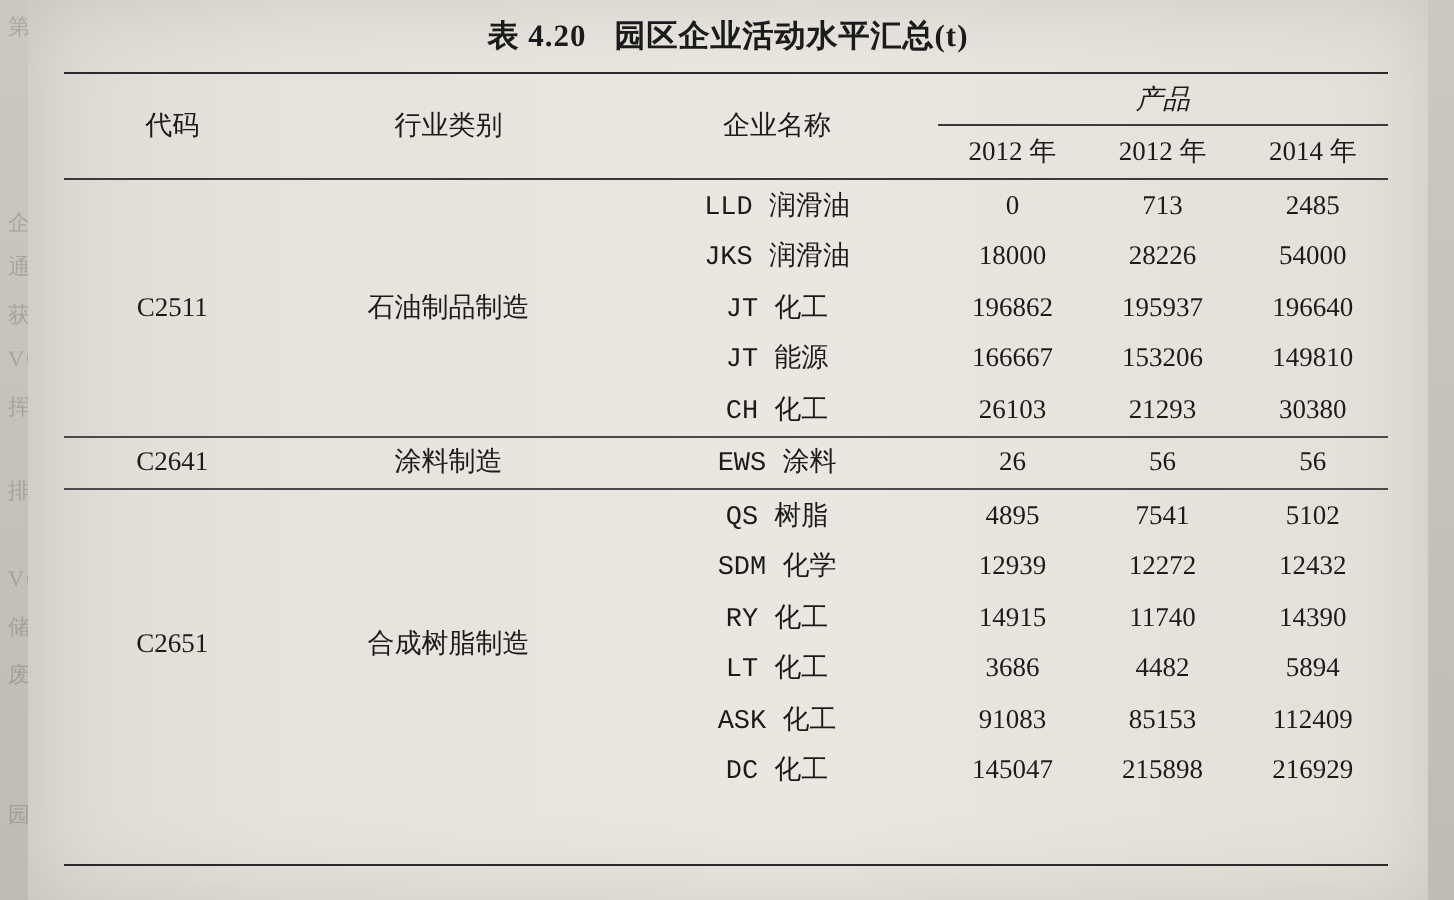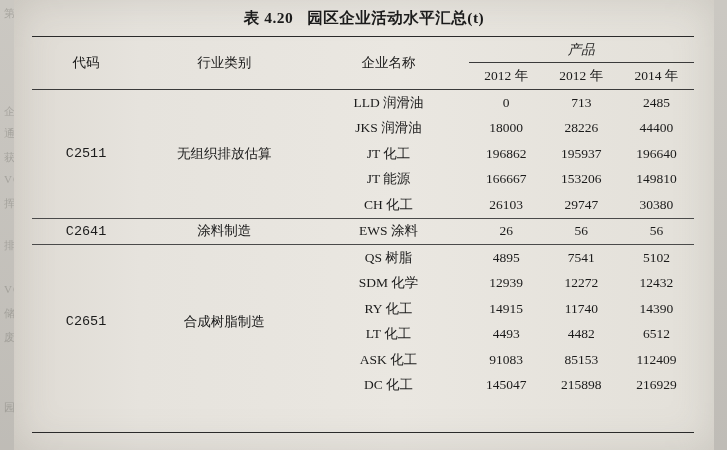--- a/index.html
+++ b/index.html
@@ -91,23 +91,23 @@
   .h-row2 td { height: 26px; }
   .prod-span { border-bottom: 0.9px solid #3a3a3a; font-style: italic; }
 
   .body-row td { height: 25.5px; }
 
   .col-code   { width: 108px; }
   .col-cat    { width: 168px; }
   .col-name   { width: 160px; }
   .col-y      { width: 75px; }
 
-  .cell-name { text-align: center; }
+  .cell-name { text-align: center; font-family: Liberation Mono, monospace; }
   .cell-num  { text-align: center; }
-  .group-cell { text-align: center; font-family: Liberation Mono, monospace; }
+  .group-cell { text-align: center; }
 
   .footer-rule {
     position: absolute;
     left: 18px;
     width: 662px;
     top: 432px;
     border-top: 1.6px solid #2a2a2a;
   }
 </style>
 </head>
@@ -152,48 +152,48 @@
           <td colspan="3" class="prod-span">产品</td>
         </tr>
         <tr class="h-row2">
           <td>2012 年</td>
           <td>2012 年</td>
           <td>2014 年</td>
         </tr>
 
         <tr class="body-row rule-mid">
           <td rowspan="5" class="group-cell">C2511</td>
-          <td rowspan="5" class="group-cell">无组织排放估算</td>
+          <td rowspan="5" class="group-cell">石油制品制造</td>
           <td class="cell-name">LLD 润滑油</td>
           <td class="cell-num">0</td>
           <td class="cell-num">713</td>
           <td class="cell-num">2485</td>
         </tr>
         <tr class="body-row">
           <td class="cell-name">JKS 润滑油</td>
           <td class="cell-num">18000</td>
           <td class="cell-num">28226</td>
-          <td class="cell-num">44400</td>
+          <td class="cell-num">54000</td>
         </tr>
         <tr class="body-row">
           <td class="cell-name">JT 化工</td>
           <td class="cell-num">196862</td>
           <td class="cell-num">195937</td>
           <td class="cell-num">196640</td>
         </tr>
         <tr class="body-row">
           <td class="cell-name">JT 能源</td>
           <td class="cell-num">166667</td>
           <td class="cell-num">153206</td>
           <td class="cell-num">149810</td>
         </tr>
         <tr class="body-row">
           <td class="cell-name">CH 化工</td>
           <td class="cell-num">26103</td>
-          <td class="cell-num">29747</td>
+          <td class="cell-num">21293</td>
           <td class="cell-num">30380</td>
         </tr>
 
         <tr class="body-row rule-thin">
           <td class="group-cell">C2641</td>
           <td class="group-cell">涂料制造</td>
           <td class="cell-name">EWS 涂料</td>
           <td class="cell-num">26</td>
           <td class="cell-num">56</td>
           <td class="cell-num">56</td>
@@ -214,23 +214,23 @@
           <td class="cell-num">12432</td>
         </tr>
         <tr class="body-row">
           <td class="cell-name">RY 化工</td>
           <td class="cell-num">14915</td>
           <td class="cell-num">11740</td>
           <td class="cell-num">14390</td>
         </tr>
         <tr class="body-row">
           <td class="cell-name">LT 化工</td>
-          <td class="cell-num">4493</td>
+          <td class="cell-num">3686</td>
           <td class="cell-num">4482</td>
-          <td class="cell-num">6512</td>
+          <td class="cell-num">5894</td>
         </tr>
         <tr class="body-row">
           <td class="cell-name">ASK 化工</td>
           <td class="cell-num">91083</td>
           <td class="cell-num">85153</td>
           <td class="cell-num">112409</td>
         </tr>
         <tr class="body-row">
           <td class="cell-name">DC 化工</td>
           <td class="cell-num">145047</td>

